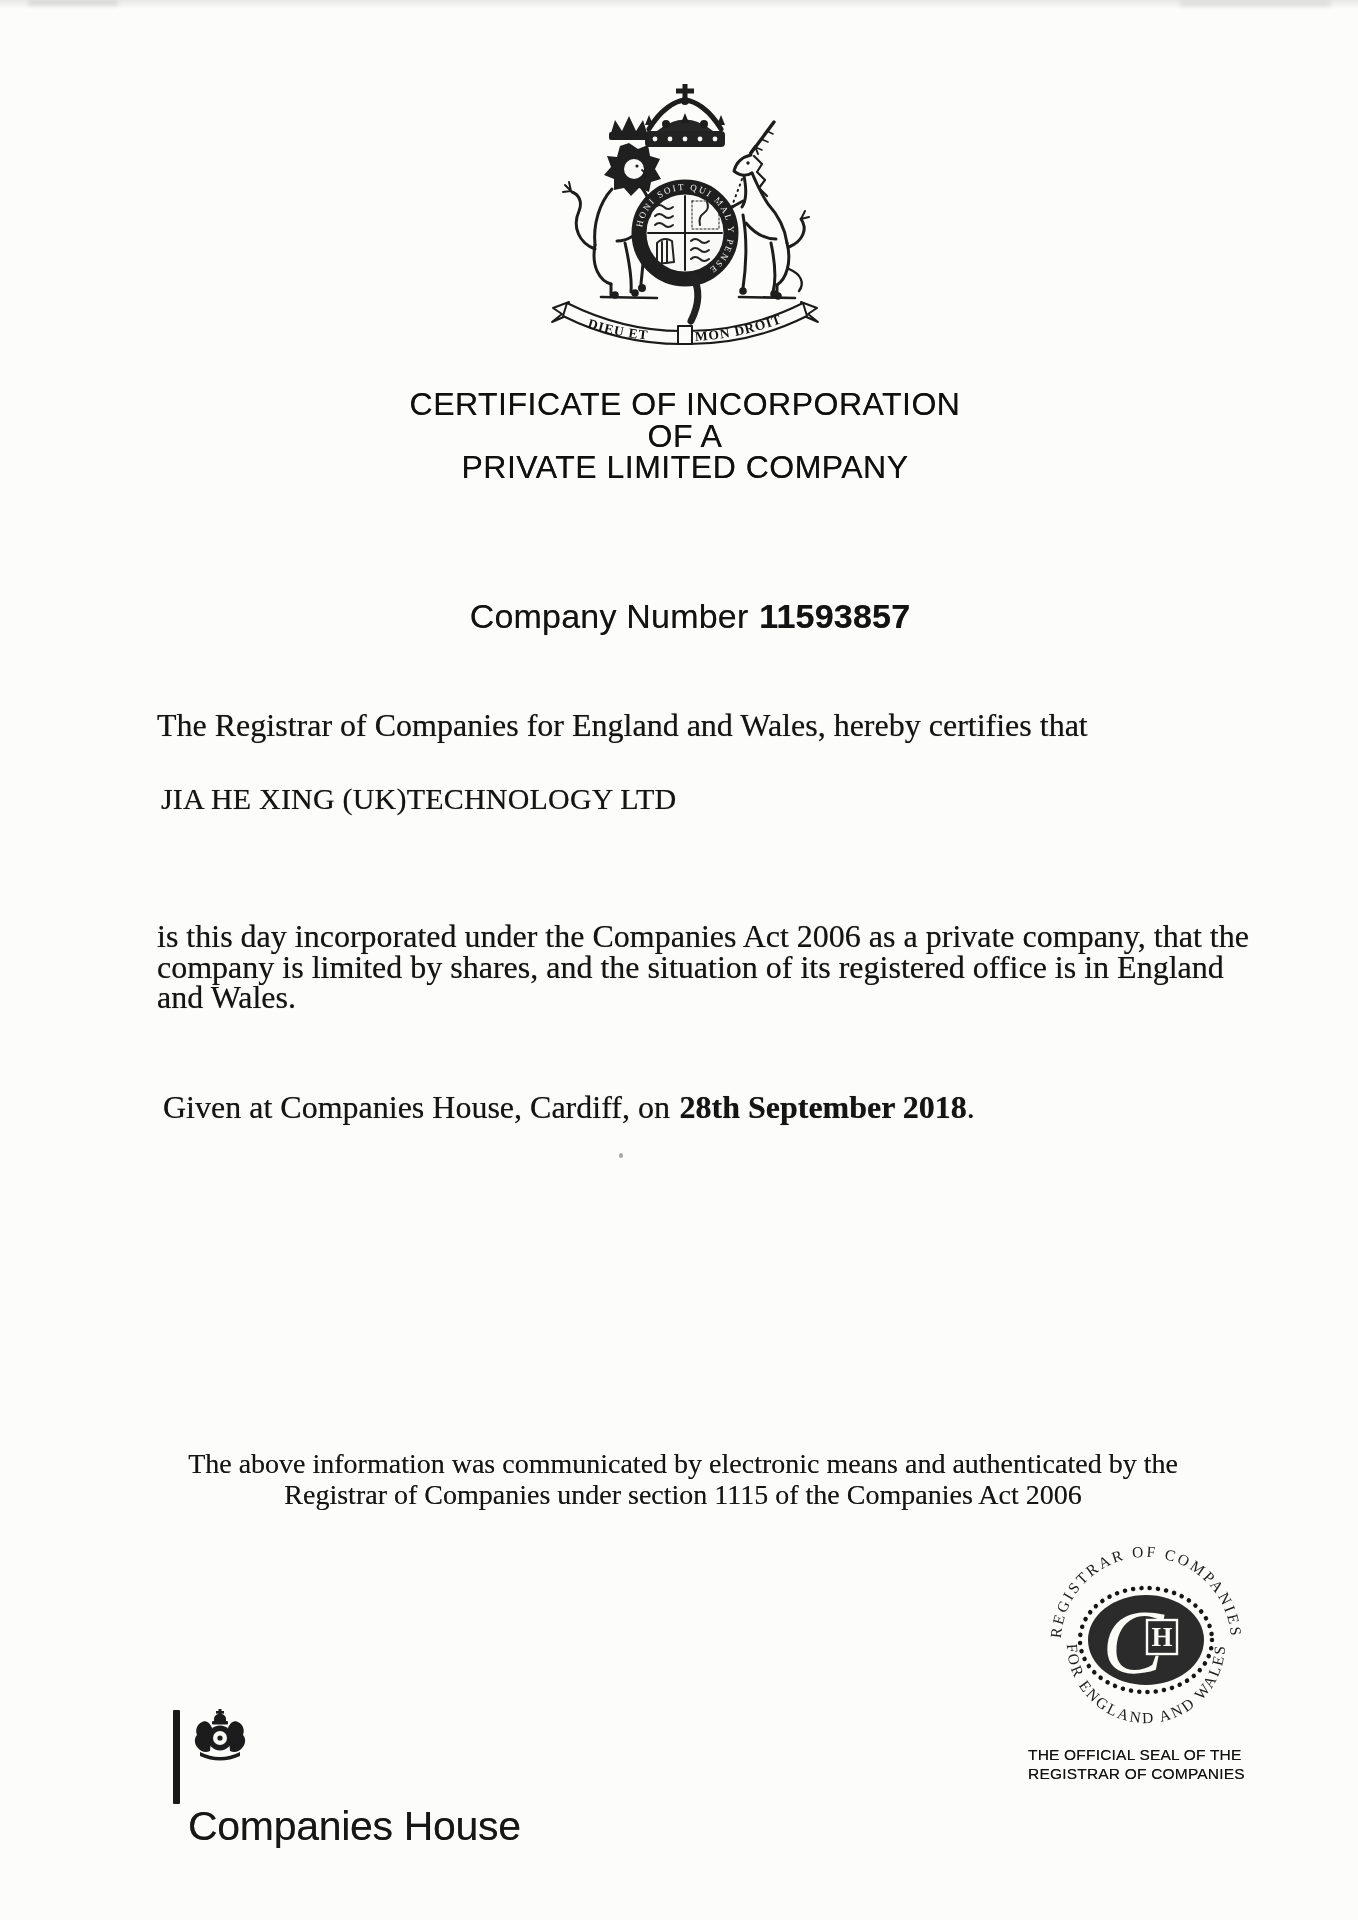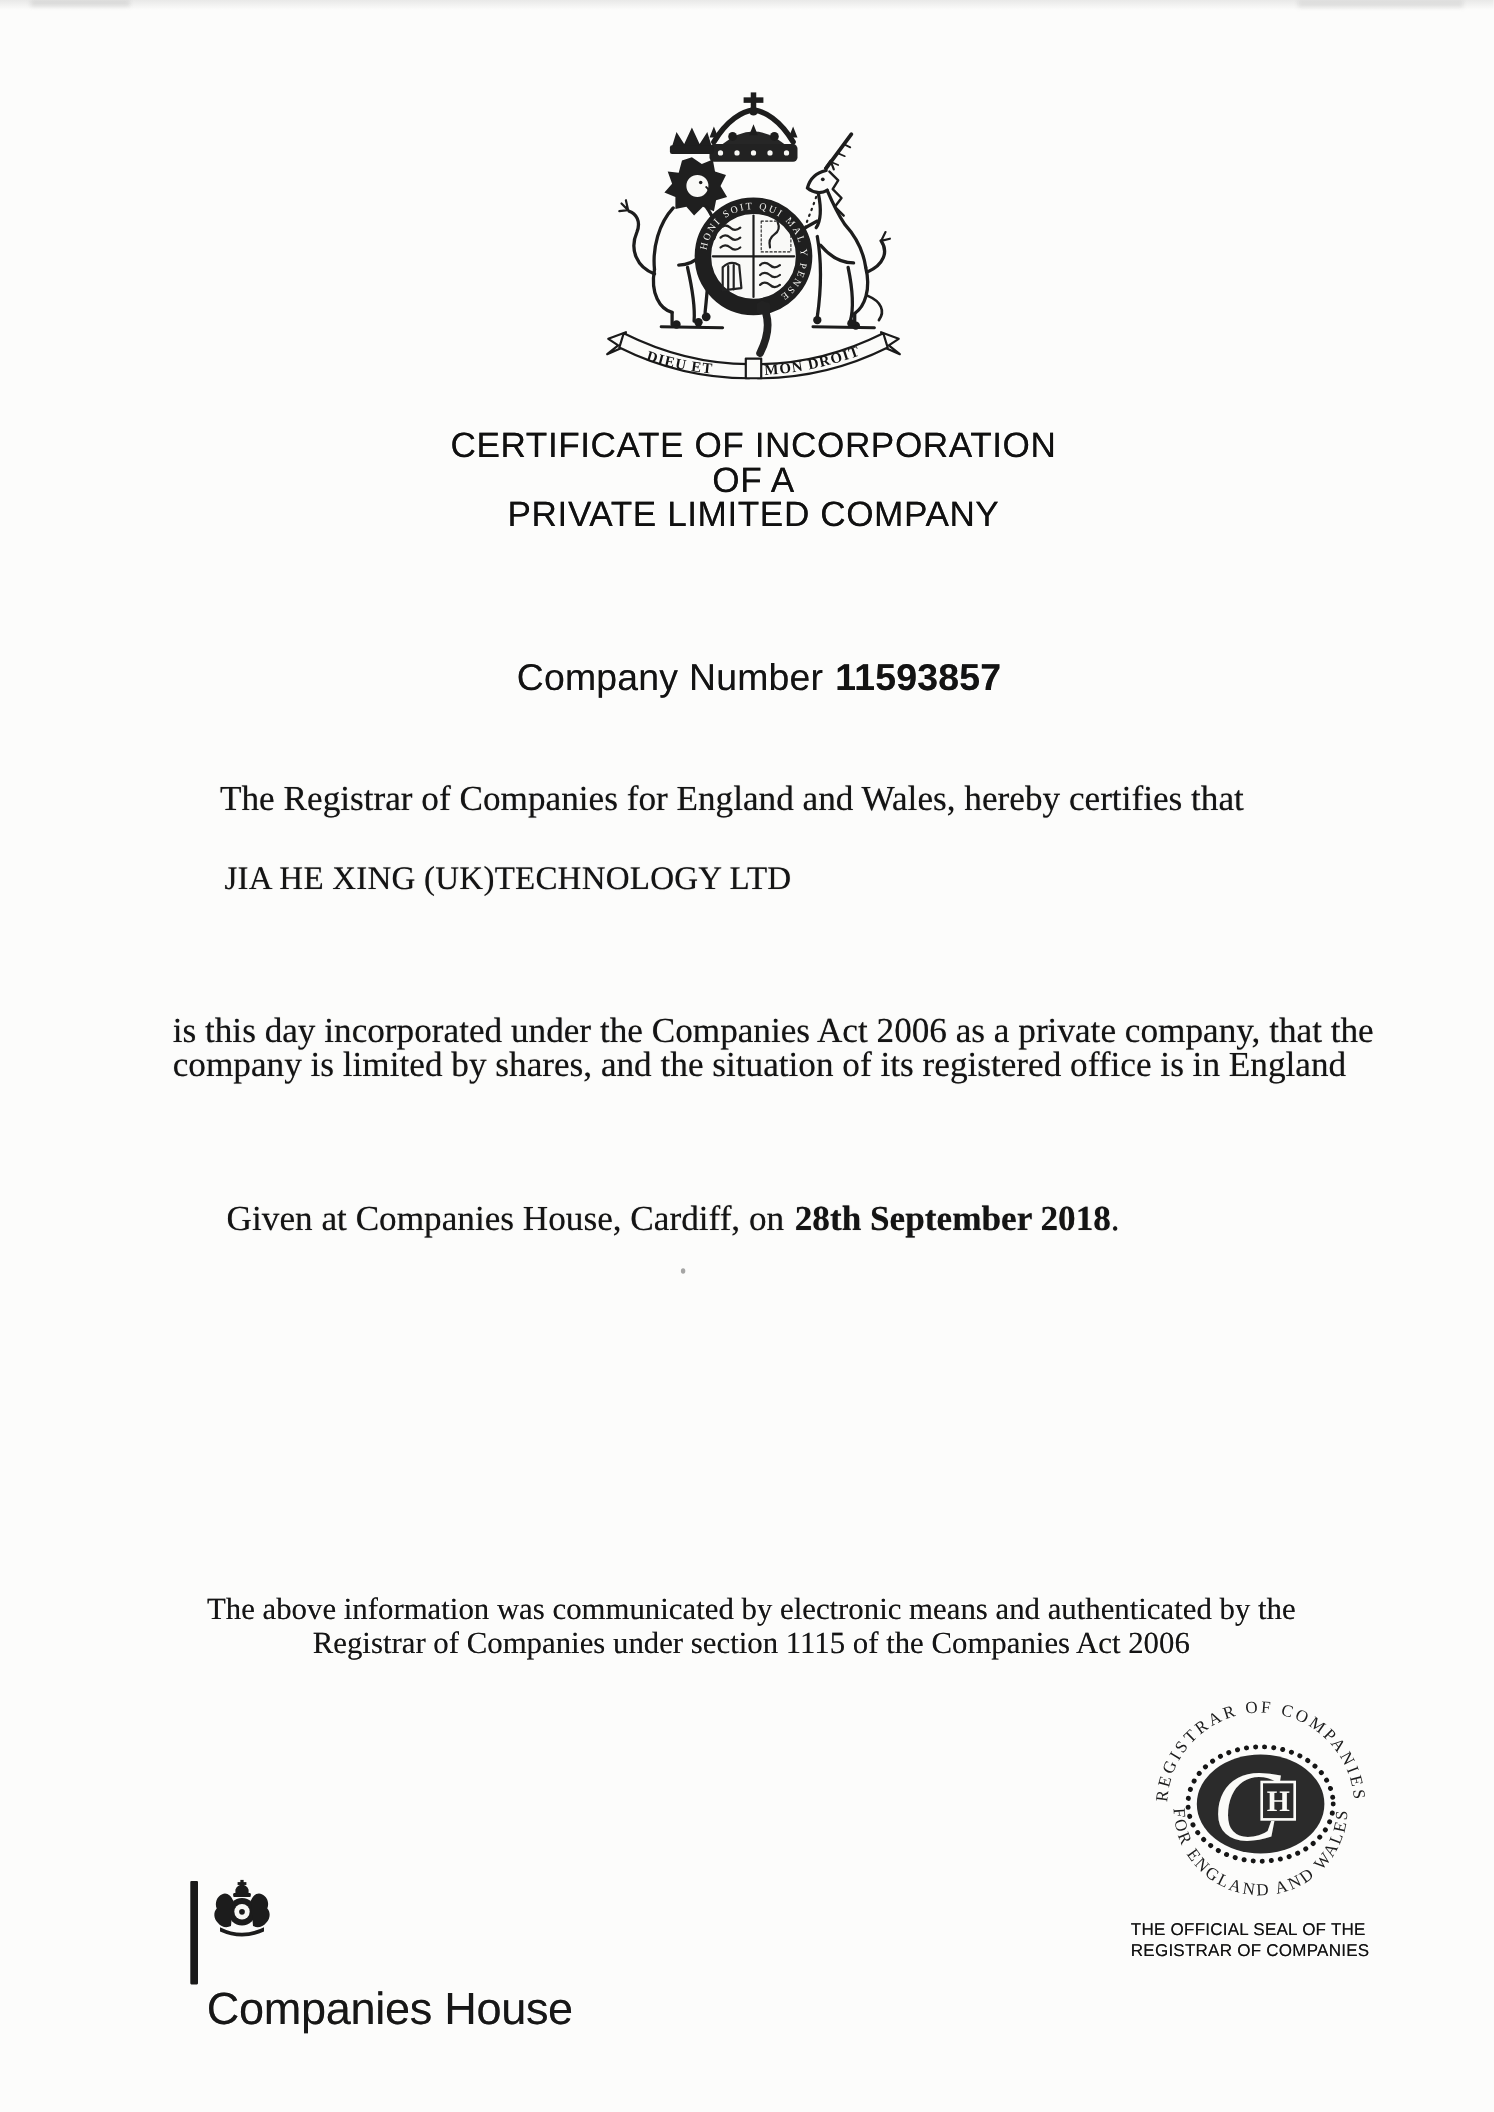--- a/index.html
+++ b/index.html
@@ -42,21 +42,20 @@
     white-space:nowrap;font-family:"Liberation Sans",sans-serif;
     font-size:34px;color:#131313;letter-spacing:.2px;
     text-shadow:0 0 .5px rgba(16,16,16,.6);
   }
   .company-number .num{font-weight:bold;margin-left:.32em;}
 
   
   .serif-line{
     position:absolute;color:#141414;font-size:32px;white-space:nowrap;
     text-shadow:0 0 .7px rgba(20,20,20,.65);
-    margin-left:43px;
   }
   .intro-line{left:157px;top:707px;}
   .company-name{left:161px;top:782px;font-size:30px;letter-spacing:.2px;}
   .body-par{position:absolute;left:157px;top:921px;font-size:32px;line-height:30.5px;color:#141414;text-shadow:0 0 .7px rgba(20,20,20,.65);}
   .body-par div{white-space:nowrap;}
   .given-line{left:163px;top:1089px;}
   .given-line .date{font-weight:bold;margin-left:.3em;}
 
   
   .note{
@@ -222,20 +221,21 @@
   <div class="company-number">
     <span>Company Number</span><span class="num">11593857</span>
   </div>
 
   <div class="serif-line intro-line">The Registrar of Companies for England and Wales, hereby certifies that</div>
   <div class="serif-line company-name">JIA HE XING (UK)TECHNOLOGY LTD</div>
 
   <div class="body-par">
     <div>is this day incorporated under the Companies Act 2006 as a private company, that the</div>
     <div>company is limited by shares, and the situation of its registered office is in England</div>
+    <div>and Wales.</div>
   </div>
 
   <div class="serif-line given-line">
     <span>Given at Companies House, Cardiff, on</span><span class="date">28th September 2018</span><span>.</span>
   </div>
 
   <div class="note">
     <div>The above information was communicated by electronic means and authenticated by the</div>
     <div>Registrar of Companies under section 1115 of the Companies Act 2006</div>
   </div>

